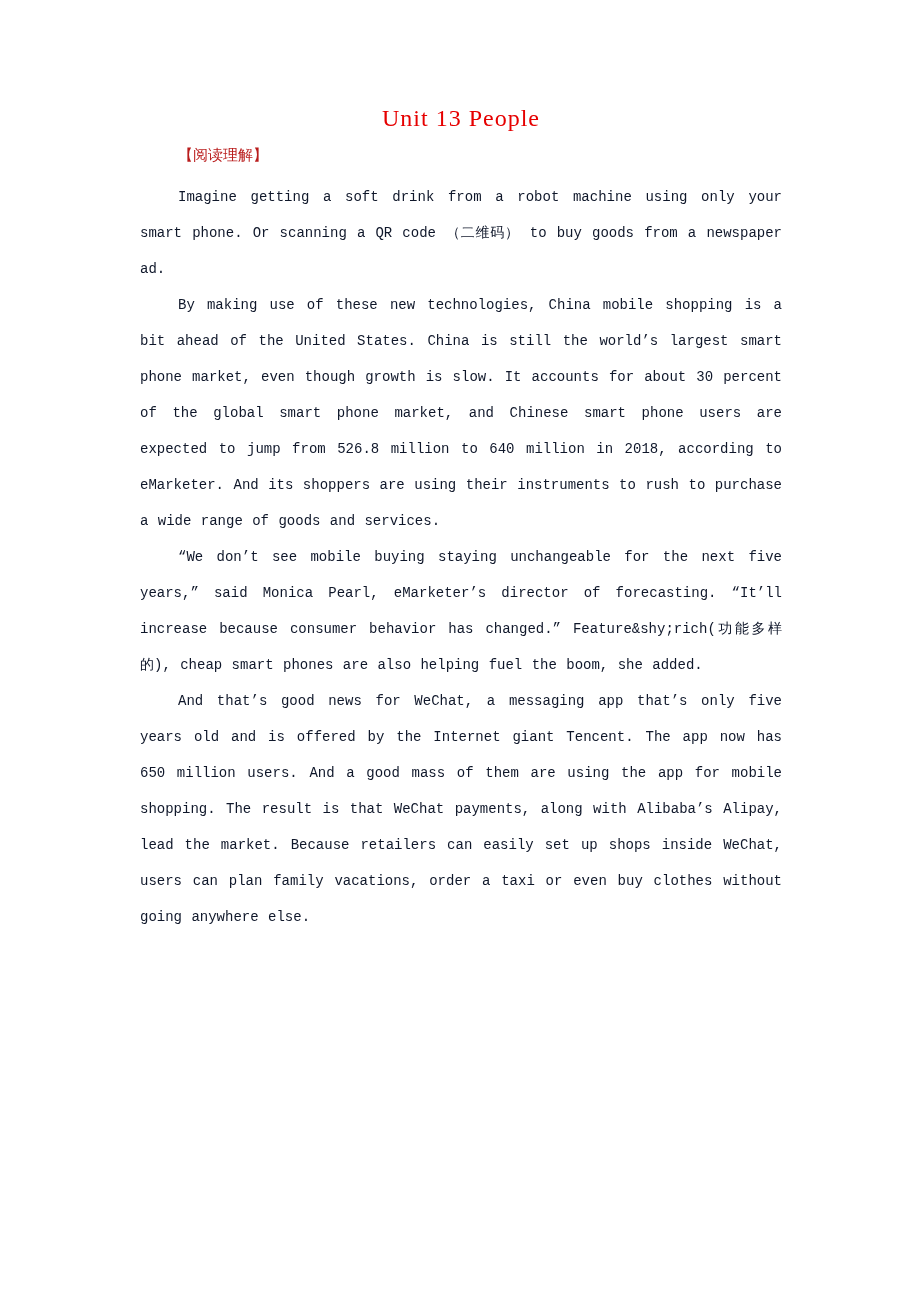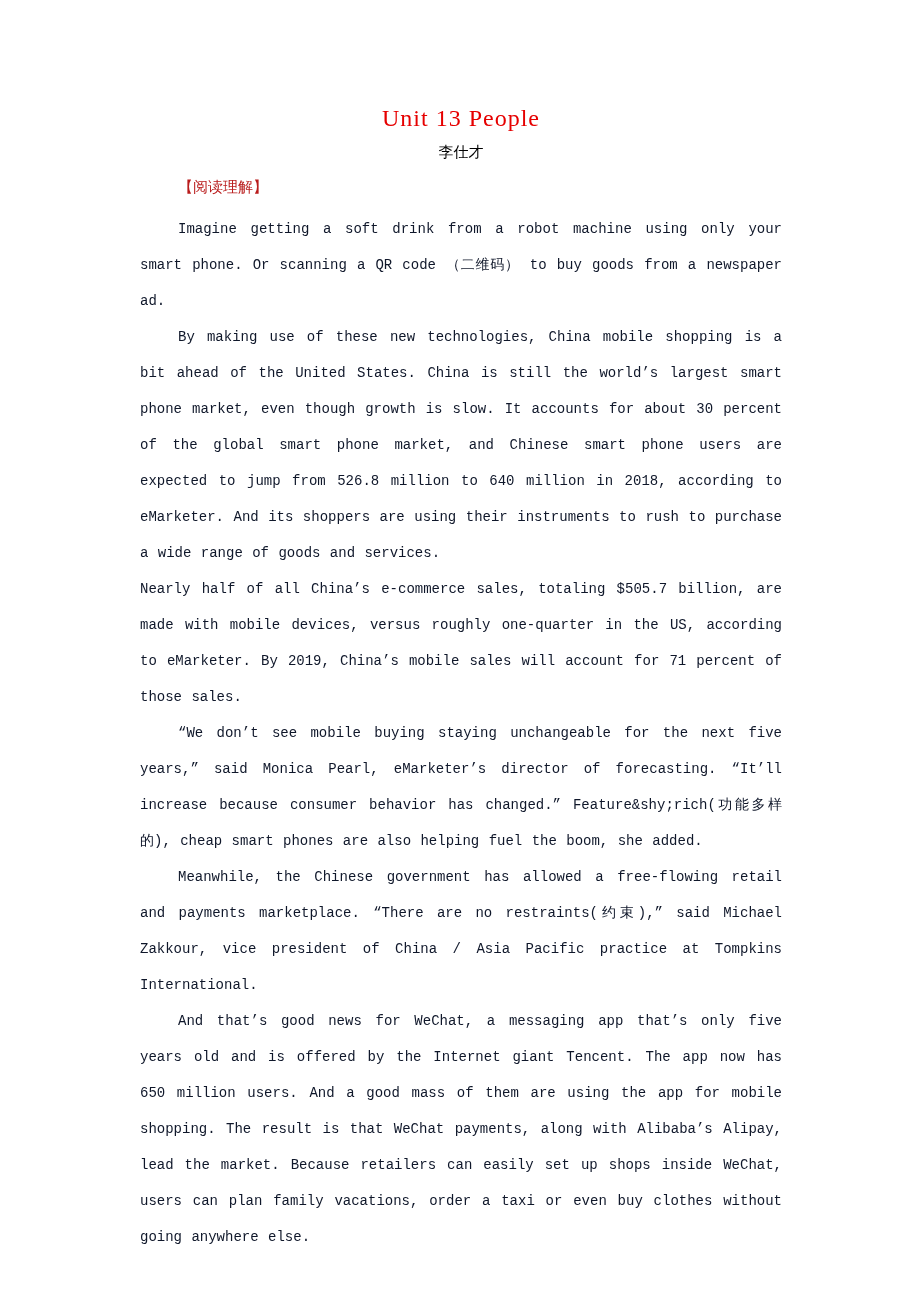--- a/index.html
+++ b/index.html
@@ -51,26 +51,23 @@
   .body-text p.indent { text-indent: 38px; }
   .body-text p.no-indent { text-indent: 0; }
 </style>
 </head>
 <body>
 
 <div class="page">
 
   <div class="doc-title">Unit 13 People</div>
 
-  <div class="doc-author">李仕才</div>
 
   <div class="section-label">【阅读理解】</div>
 
   <div class="body-text">
     <p class="indent">Imagine getting a soft drink from a robot machine using only your smart phone. Or scanning a QR code （二维码） to buy goods from a newspaper ad.</p>
     <p class="indent">By making use of these new technologies, China mobile shopping is a bit ahead of the United States. China is still the world’s largest smart phone market, even though growth is slow. It accounts for about 30 percent of the global smart phone market, and Chinese smart phone users are expected to jump from 526.8 million to 640 million in 2018, according to eMarketer. And its shoppers are using their instruments to rush to purchase a wide range of goods and services.</p>
-    <p class="no-indent">Nearly half of all China’s e-commerce sales, totaling $505.7 billion, are made with mobile devices, versus roughly one-quarter in the US, according to eMarketer. By 2019, China’s mobile sales will account for 71 percent of those sales.</p>
     <p class="indent">“We don’t see mobile buying staying unchangeable for the next five years,” said Monica Pearl, eMarketer’s director of forecasting. “It’ll increase because consumer behavior has changed.” Feature&amp;shy;rich(功能多样的), cheap smart phones are also helping fuel the boom, she added.</p>
-    <p class="indent">Meanwhile, the Chinese government has allowed a free-flowing retail and payments marketplace. “There are no restraints(约束),” said Michael Zakkour, vice president of China / Asia Pacific practice at Tompkins International.</p>
     <p class="indent">And that’s good news for WeChat, a messaging app that’s only five years old and is offered by the Internet giant Tencent. The app now has 650 million users. And a good mass of them are using the app for mobile shopping. The result is that WeChat payments, along with Alibaba’s Alipay, lead the market. Because retailers can easily set up shops inside WeChat, users can plan family vacations, order a taxi or even buy clothes without going anywhere else.</p>
   </div>
 
 </div>
 
 </body></html>

